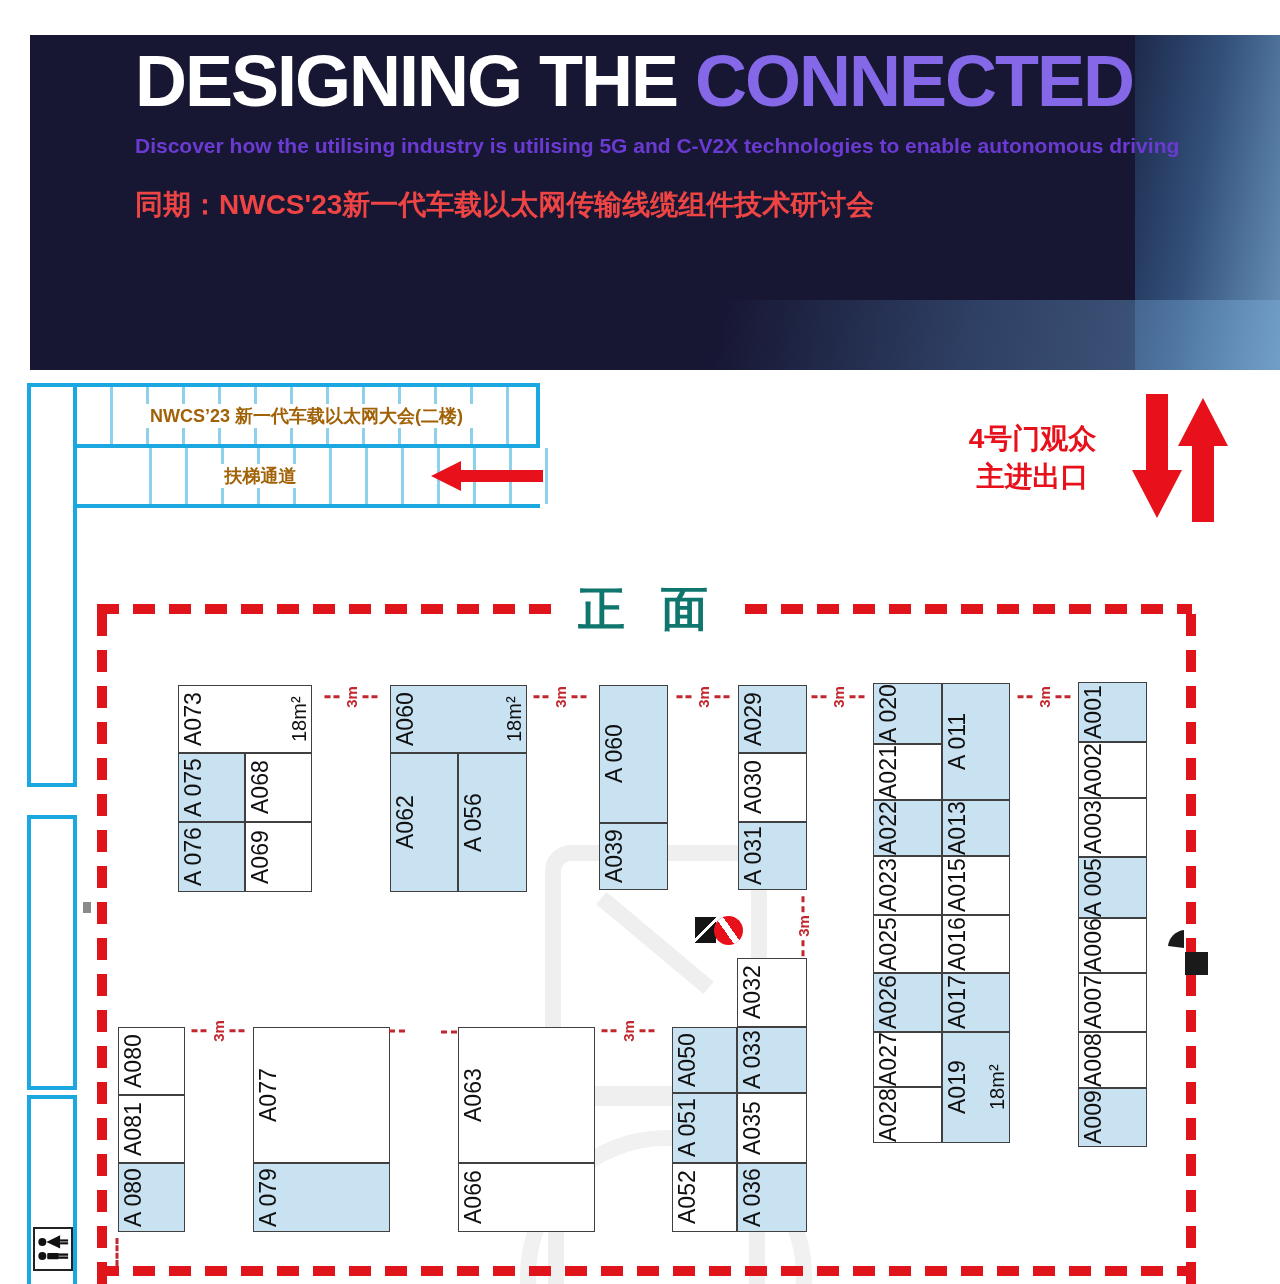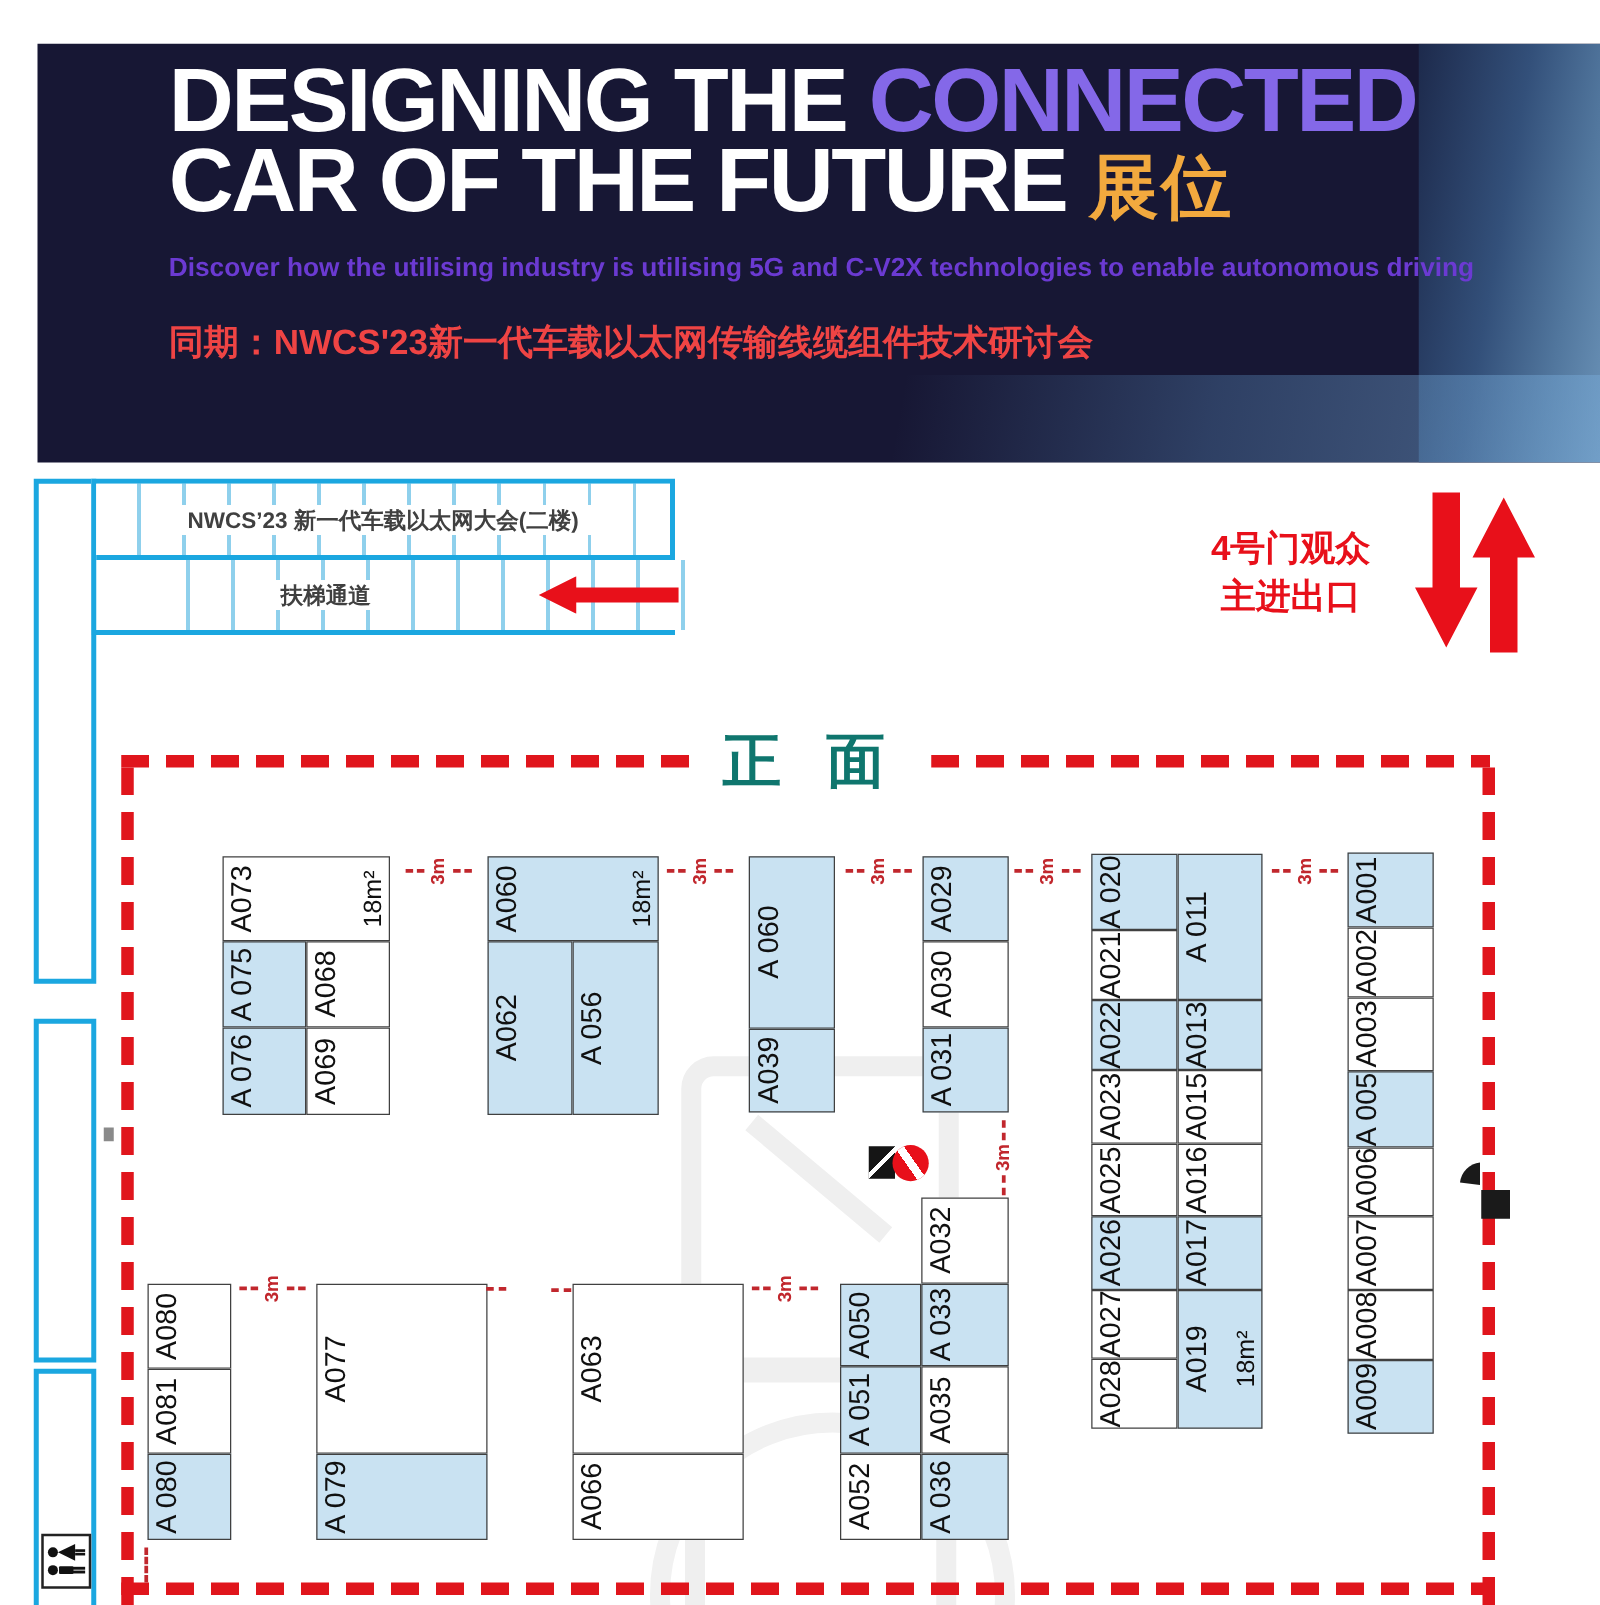--- a/index.html
+++ b/index.html
@@ -22,21 +22,21 @@
   .concurrent{margin-top:24px;font-size:28px;font-weight:bold;color:#ef4444;}
   
   .bluebox{position:absolute;border:4px solid #1ba7e0;box-sizing:border-box;background:#fff;z-index:3;}
   .stair-grid{position:absolute;left:73px;top:383px;width:467px;height:125px;border:4px solid #1ba7e0;
     box-sizing:border-box;z-index:3;background:#fff;}
   .srow{position:relative;width:100%;background:repeating-linear-gradient(90deg,#ffffff 0 33px,#8fd0ec 33px 36px);
     display:flex;align-items:center;justify-content:center;}
   .srow1{height:57px;}
   .sdiv{height:4px;background:#1ba7e0;}
   .srow2{height:56px;margin-left:39px;}
-  .srow .slabel{background:#ffffff;padding:0 10px;font-size:18px;font-weight:bold;color:#404040;z-index:1;white-space:nowrap;}
+  .srow .slabel{background:#ffffff;padding:0 10px;font-size:18px;font-weight:bold;color:#a16207;z-index:1;white-space:nowrap;}
   .escalator-arrow{position:absolute;left:315px;top:13px;width:112px;height:30px;z-index:2;}
   
   .entrance-text{position:absolute;left:950px;top:420px;width:165px;text-align:center;
     font-size:28px;line-height:38px;font-weight:bold;color:#e8101a;z-index:3;}
   .entrance-arrows{position:absolute;left:1130px;top:392px;width:100px;height:132px;z-index:3;}
   
   .hborder{position:absolute;height:10px;z-index:1;
     background:repeating-linear-gradient(90deg,#e0151c 0 22px,transparent 22px 36px);}
   .vborder{position:absolute;width:10px;z-index:1;
     background:repeating-linear-gradient(180deg,#e0151c 0 22px,transparent 22px 36px);}
@@ -80,21 +80,20 @@
   .wm3{left:520px;top:1130px;width:260px;height:260px;border:16px solid #f1f1f1;border-radius:50%;}
 </style>
 </head>
 <body>
 
 <div class="banner">
   <div class="banner-photo"></div>
   <div class="banner-glow"></div>
   <div class="banner-inner">
     <div class="title-line"><span>DESIGNING THE </span><span class="title-accent">CONNECTED</span></div>
-    <div class="title-line"><span>CAR OF THE FUTURE </span><span class="title-cjk">展位</span></div>
     <div class="subtitle">
       <div>Discover how the utilising industry is utilising 5G and C-V2X technologies to enable autonomous driving</div>
     </div>
     <div class="concurrent">同期：NWCS'23新一代车载以太网传输线缆组件技术研讨会</div>
   </div>
 </div>
 
 <div class="bluebox" style="left:27px;top:383px;width:50px;height:404px;"></div>
 <div class="stair-grid">
   <div class="srow srow1">

